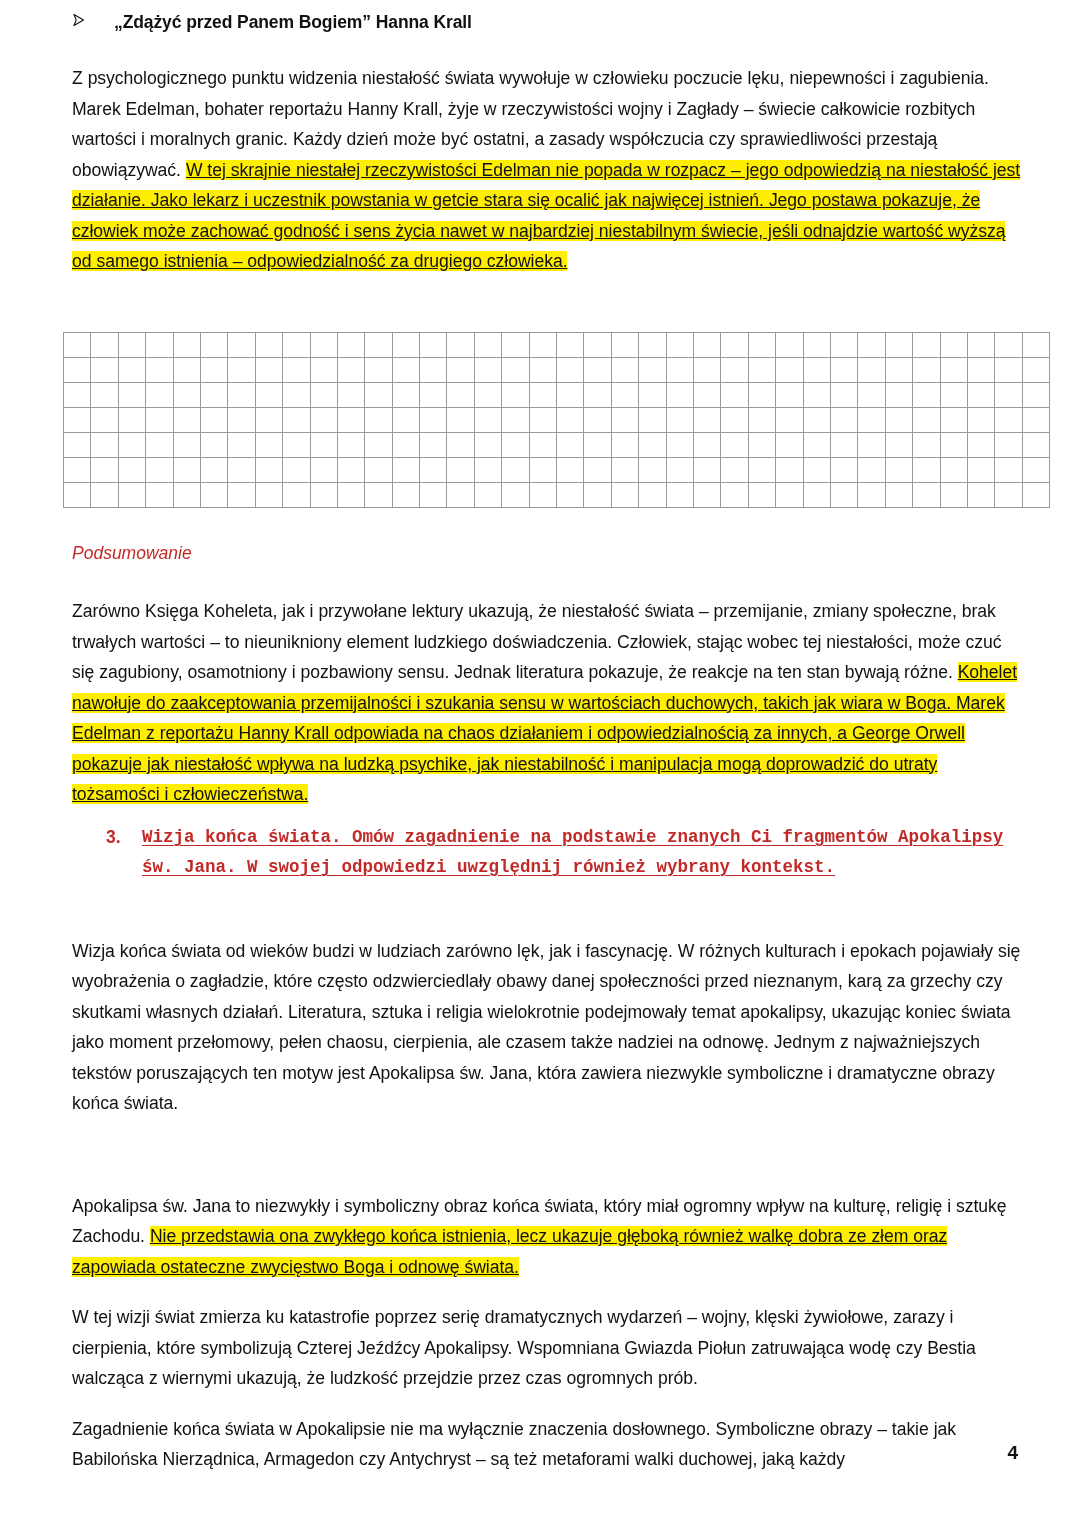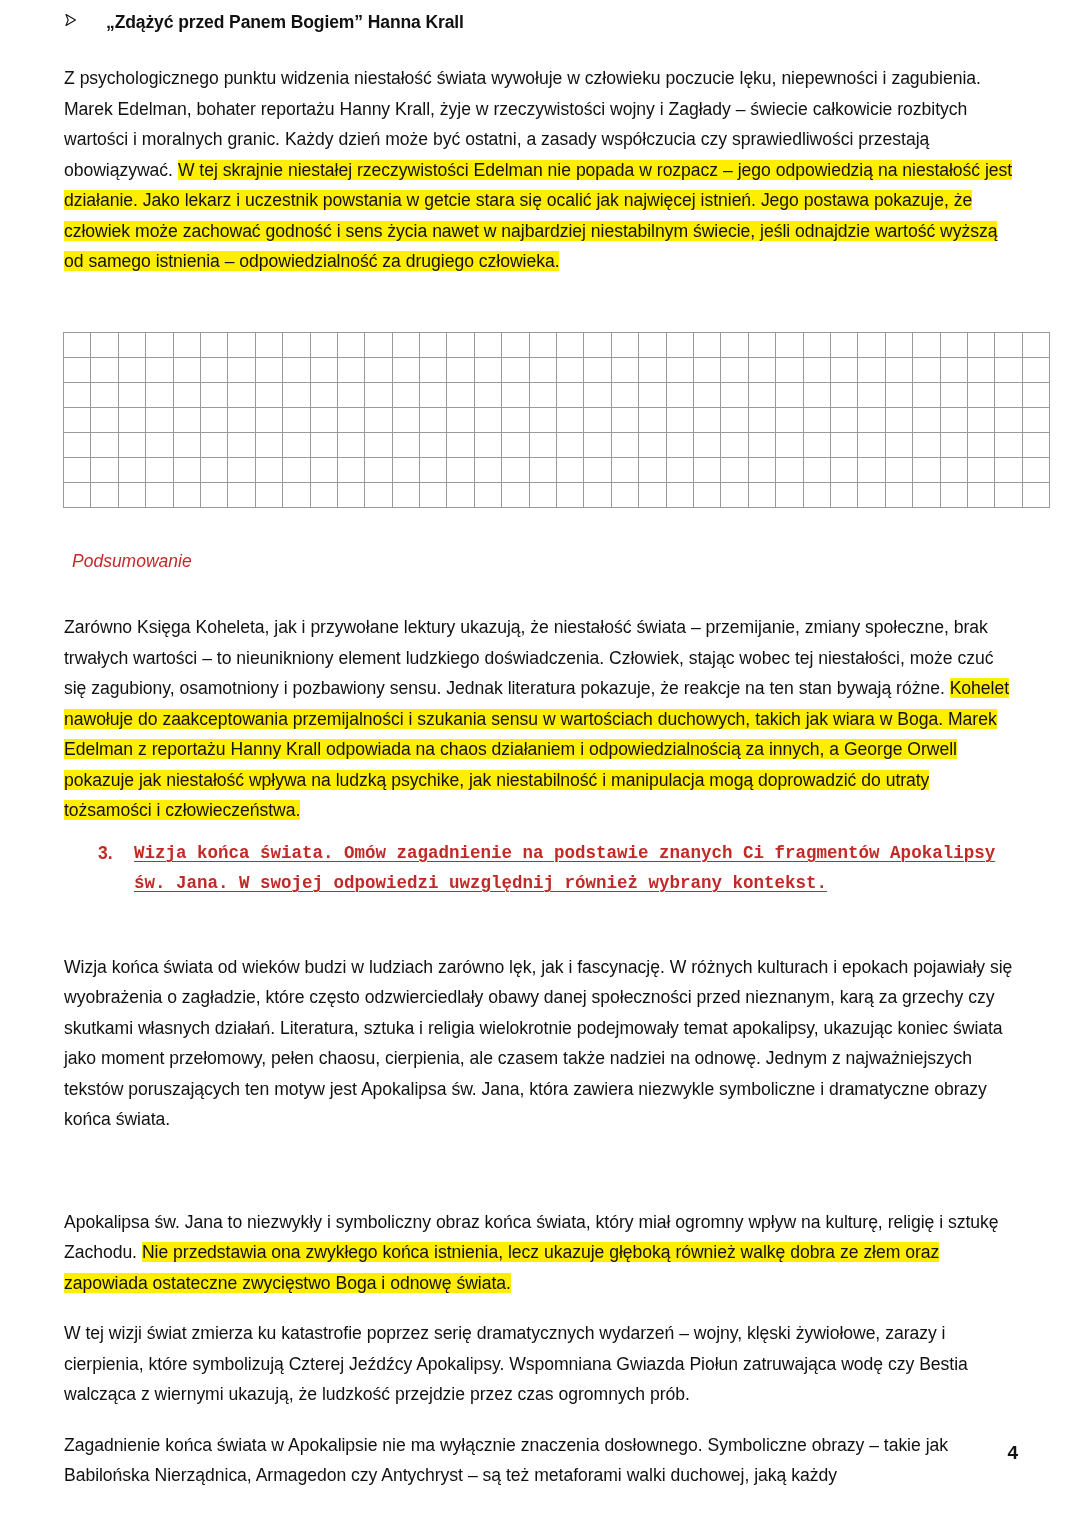--- a/index.html
+++ b/index.html
@@ -16,21 +16,21 @@
     position: relative;
     width: 1080px;
     height: 1527px;
     background: #ffffff;
     overflow: hidden;
     box-sizing: border-box;
     padding: 0;
   }
   .content {
     position: absolute;
-    left: 64px;
+    left: 72px;
     top: 0;
     width: 950px;
   }
 
   
   .bullet-head {
     display: flex;
     align-items: baseline;
     margin: 0;
     padding: 0;
@@ -60,26 +60,27 @@
     letter-spacing: -0.05px;
     word-spacing: 0.1px;
   }
 
   
   mark.hl {
     background-color: #ffee00;
     color: #111111;
     padding: 0;
     box-decoration-break: clone;
+    text-decoration: underline;
     -webkit-box-decoration-break: clone;
   }
 
   
   .red-head {
-    margin: 8px;
+    margin: 0;
     font-size: 17.5px;
     font-style: italic;
     color: #c22a28;
     line-height: 26px;
     font-weight: normal;
   }
 
   
   .num-head {
     display: flex;

